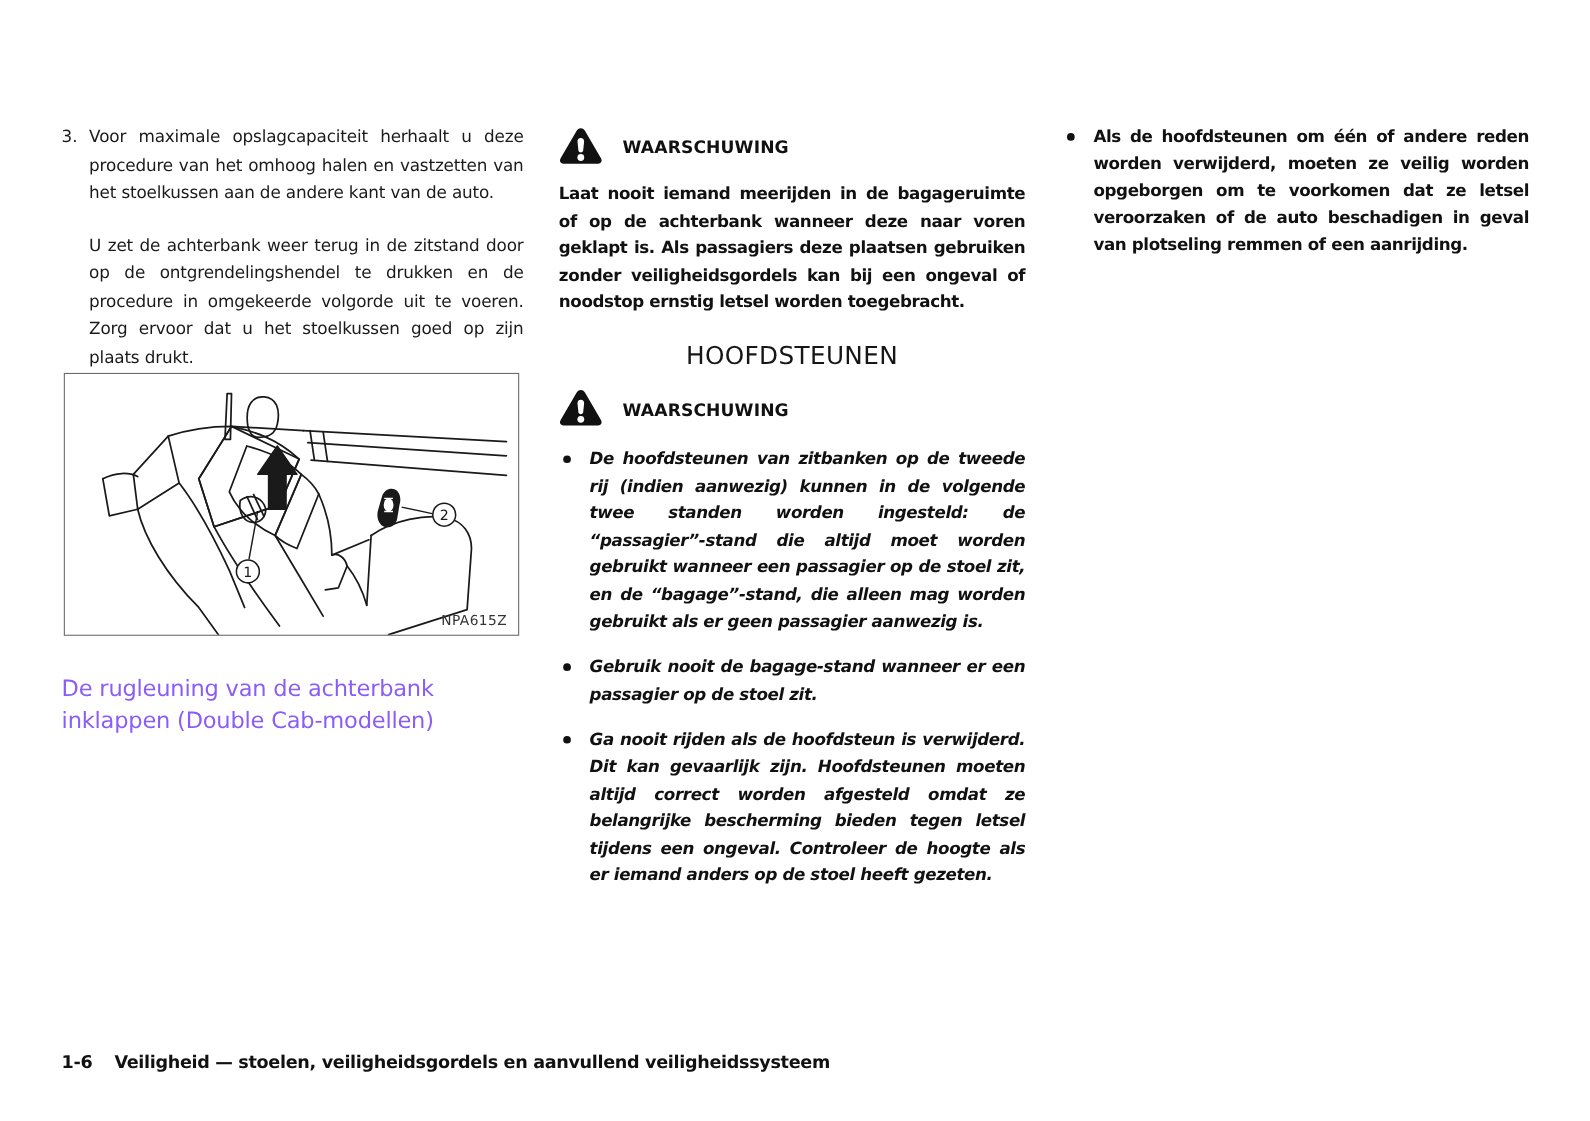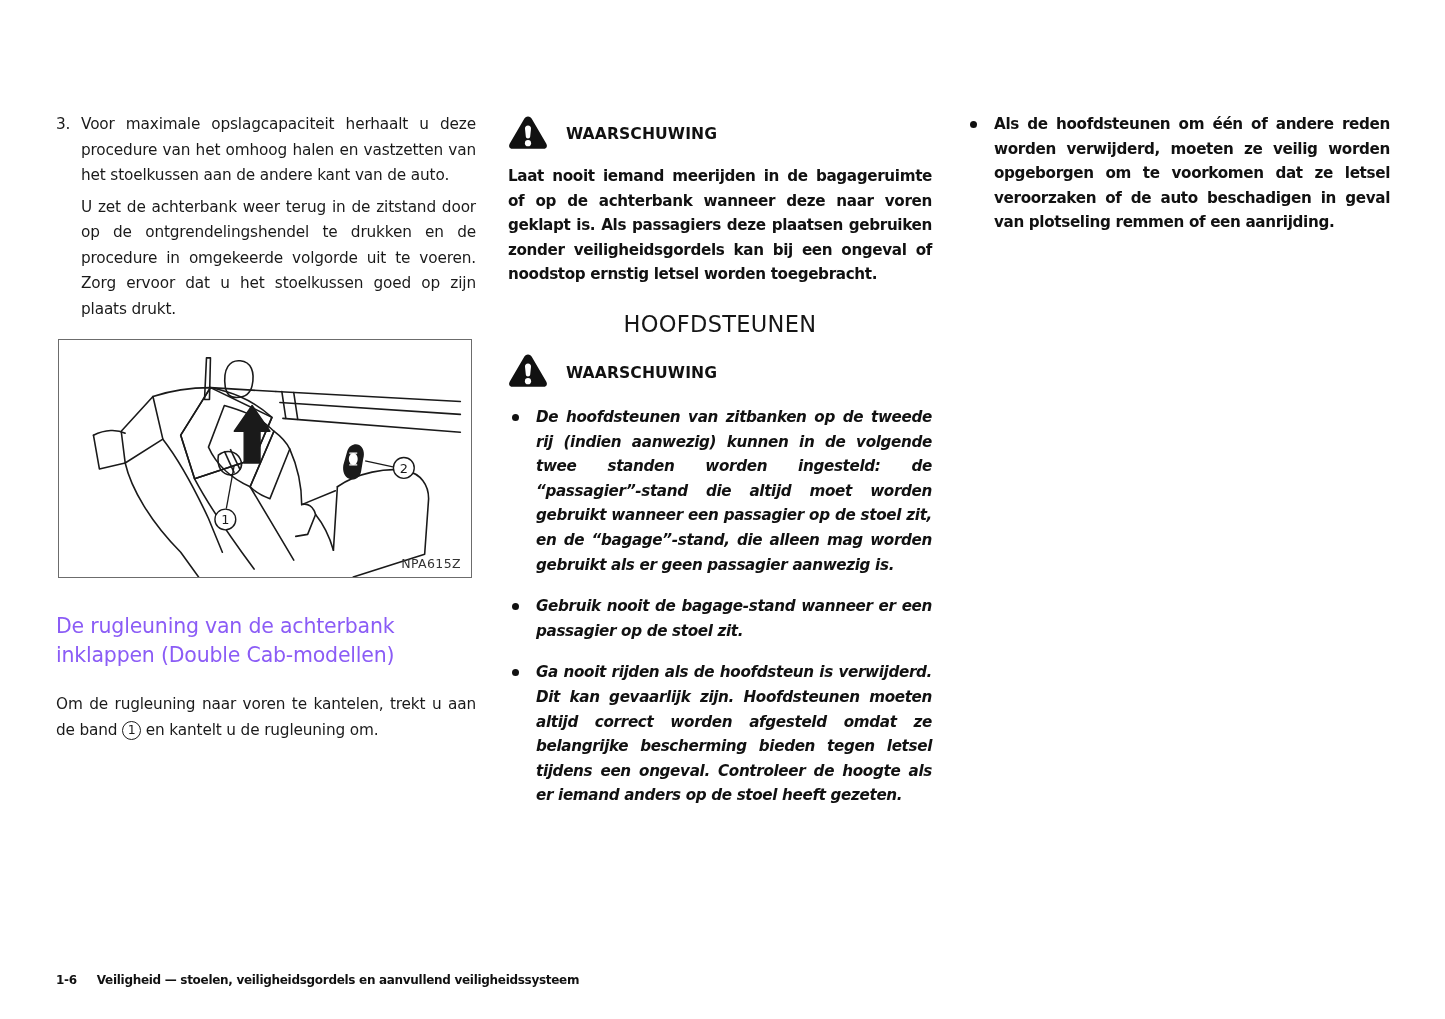--- a/index.html
+++ b/index.html
@@ -46,21 +46,21 @@
     gap: 9px;
   }
   .num-marker {
     flex: 0 0 auto;
     width: 16px;
     text-align: left;
   }
   .numbered .num-body { flex: 1 1 auto; }
 
   .para-indent {
-    margin-top: 6px;
+    margin-top: 22px;
     padding-left: 25px;
   }
 
   
   .figure {
     position: absolute;
     left: 58px;
     top: 339px;
     width: 414px;
     height: 239px;
@@ -143,24 +143,24 @@
     width: 7px;
     height: 7px;
     border-radius: 50%;
     background: #111;
   }
 
   
   .footer {
     position: absolute;
     left: 56px;
-    bottom: 32px;
+    bottom: 44px;
     font-family: "DejaVu Sans", sans-serif;
     font-weight: 700;
-    font-size: 12px;
+    font-size: 16px;
     letter-spacing: -0.3px;
     color: #111;
     white-space: nowrap;
   }
   .footer .pageno { margin-right: 20px; }
 
   .circnum {
     display: inline-block;
     border: 1.2px solid #1a1a1a;
     border-radius: 50%;
@@ -256,23 +256,20 @@
         <text x="347" y="134" font-family="DejaVu Sans, sans-serif" font-size="13" text-anchor="middle" fill="#1a1a1a">2</text>
       </g>
     </svg>
     <div class="fig-code">NPA615Z</div>
   </div>
 
   <div class="col col-left" style="top:612px;">
     <div class="sec-head-left">De rugleuning van de achterbank inklappen (Double Cab-modellen)</div>
 
 
-    <div class="light" style="margin-top:22px;">
-      <span>Om de rugleuning naar voren te kantelen, trekt u aan de band </span><span class="circnum">1</span><span> en kantelt u de rugleuning om.</span>
-    </div>
   </div>
 
   <div class="col col-mid">
 
     <div class="warn-head">
       <svg class="warn-tri" viewBox="0 0 40 35" xmlns="http://www.w3.org/2000/svg">
         <path d="M20 1.5 C21.8 1.5 23.1 2.6 23.9 4.1 L38.2 28.6 C39.1 30.2 39.2 31.7 38.3 32.7 C37.5 33.6 36.2 33.8 34.6 33.8 L5.4 33.8 C3.8 33.8 2.5 33.6 1.7 32.7 C0.8 31.7 0.9 30.2 1.8 28.6 L16.1 4.1 C16.9 2.6 18.2 1.5 20 1.5 Z" fill="#111111"></path>
         <path d="M20 10.5 C21.9 10.5 23.2 11.9 23.0 13.8 L22.2 21.6 C22.1 22.8 21.2 23.6 20 23.6 C18.8 23.6 17.9 22.8 17.8 21.6 L17.0 13.8 C16.8 11.9 18.1 10.5 20 10.5 Z" fill="#ffffff"></path>
         <circle cx="20" cy="28.2" r="3.1" fill="#ffffff"></circle>
       </svg>

